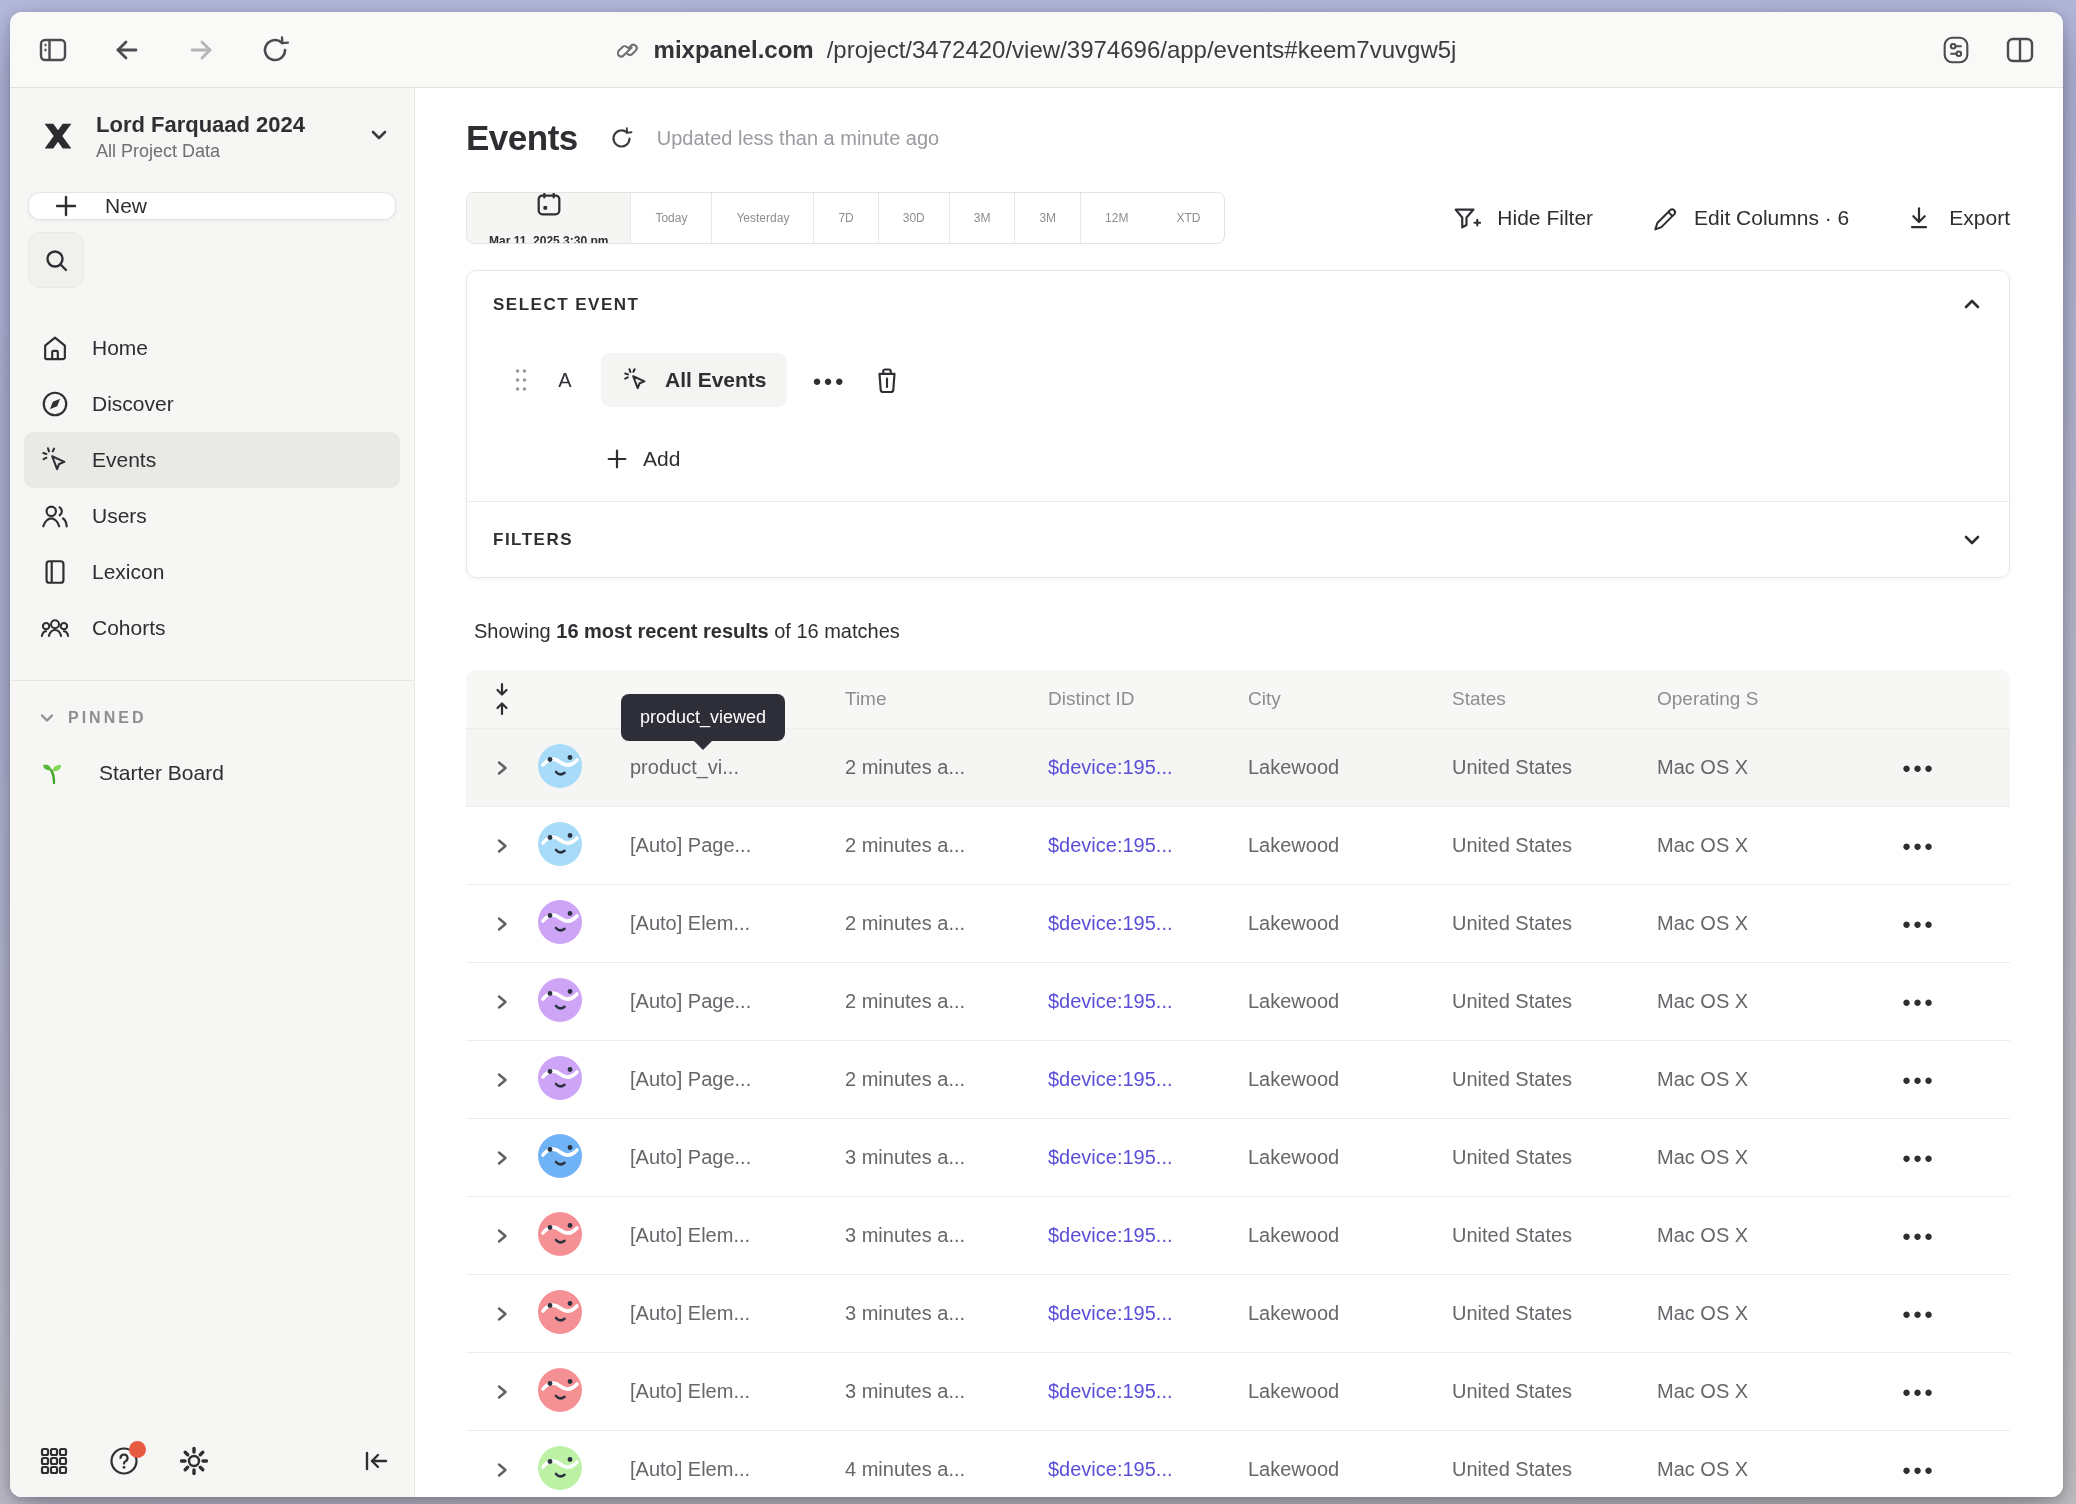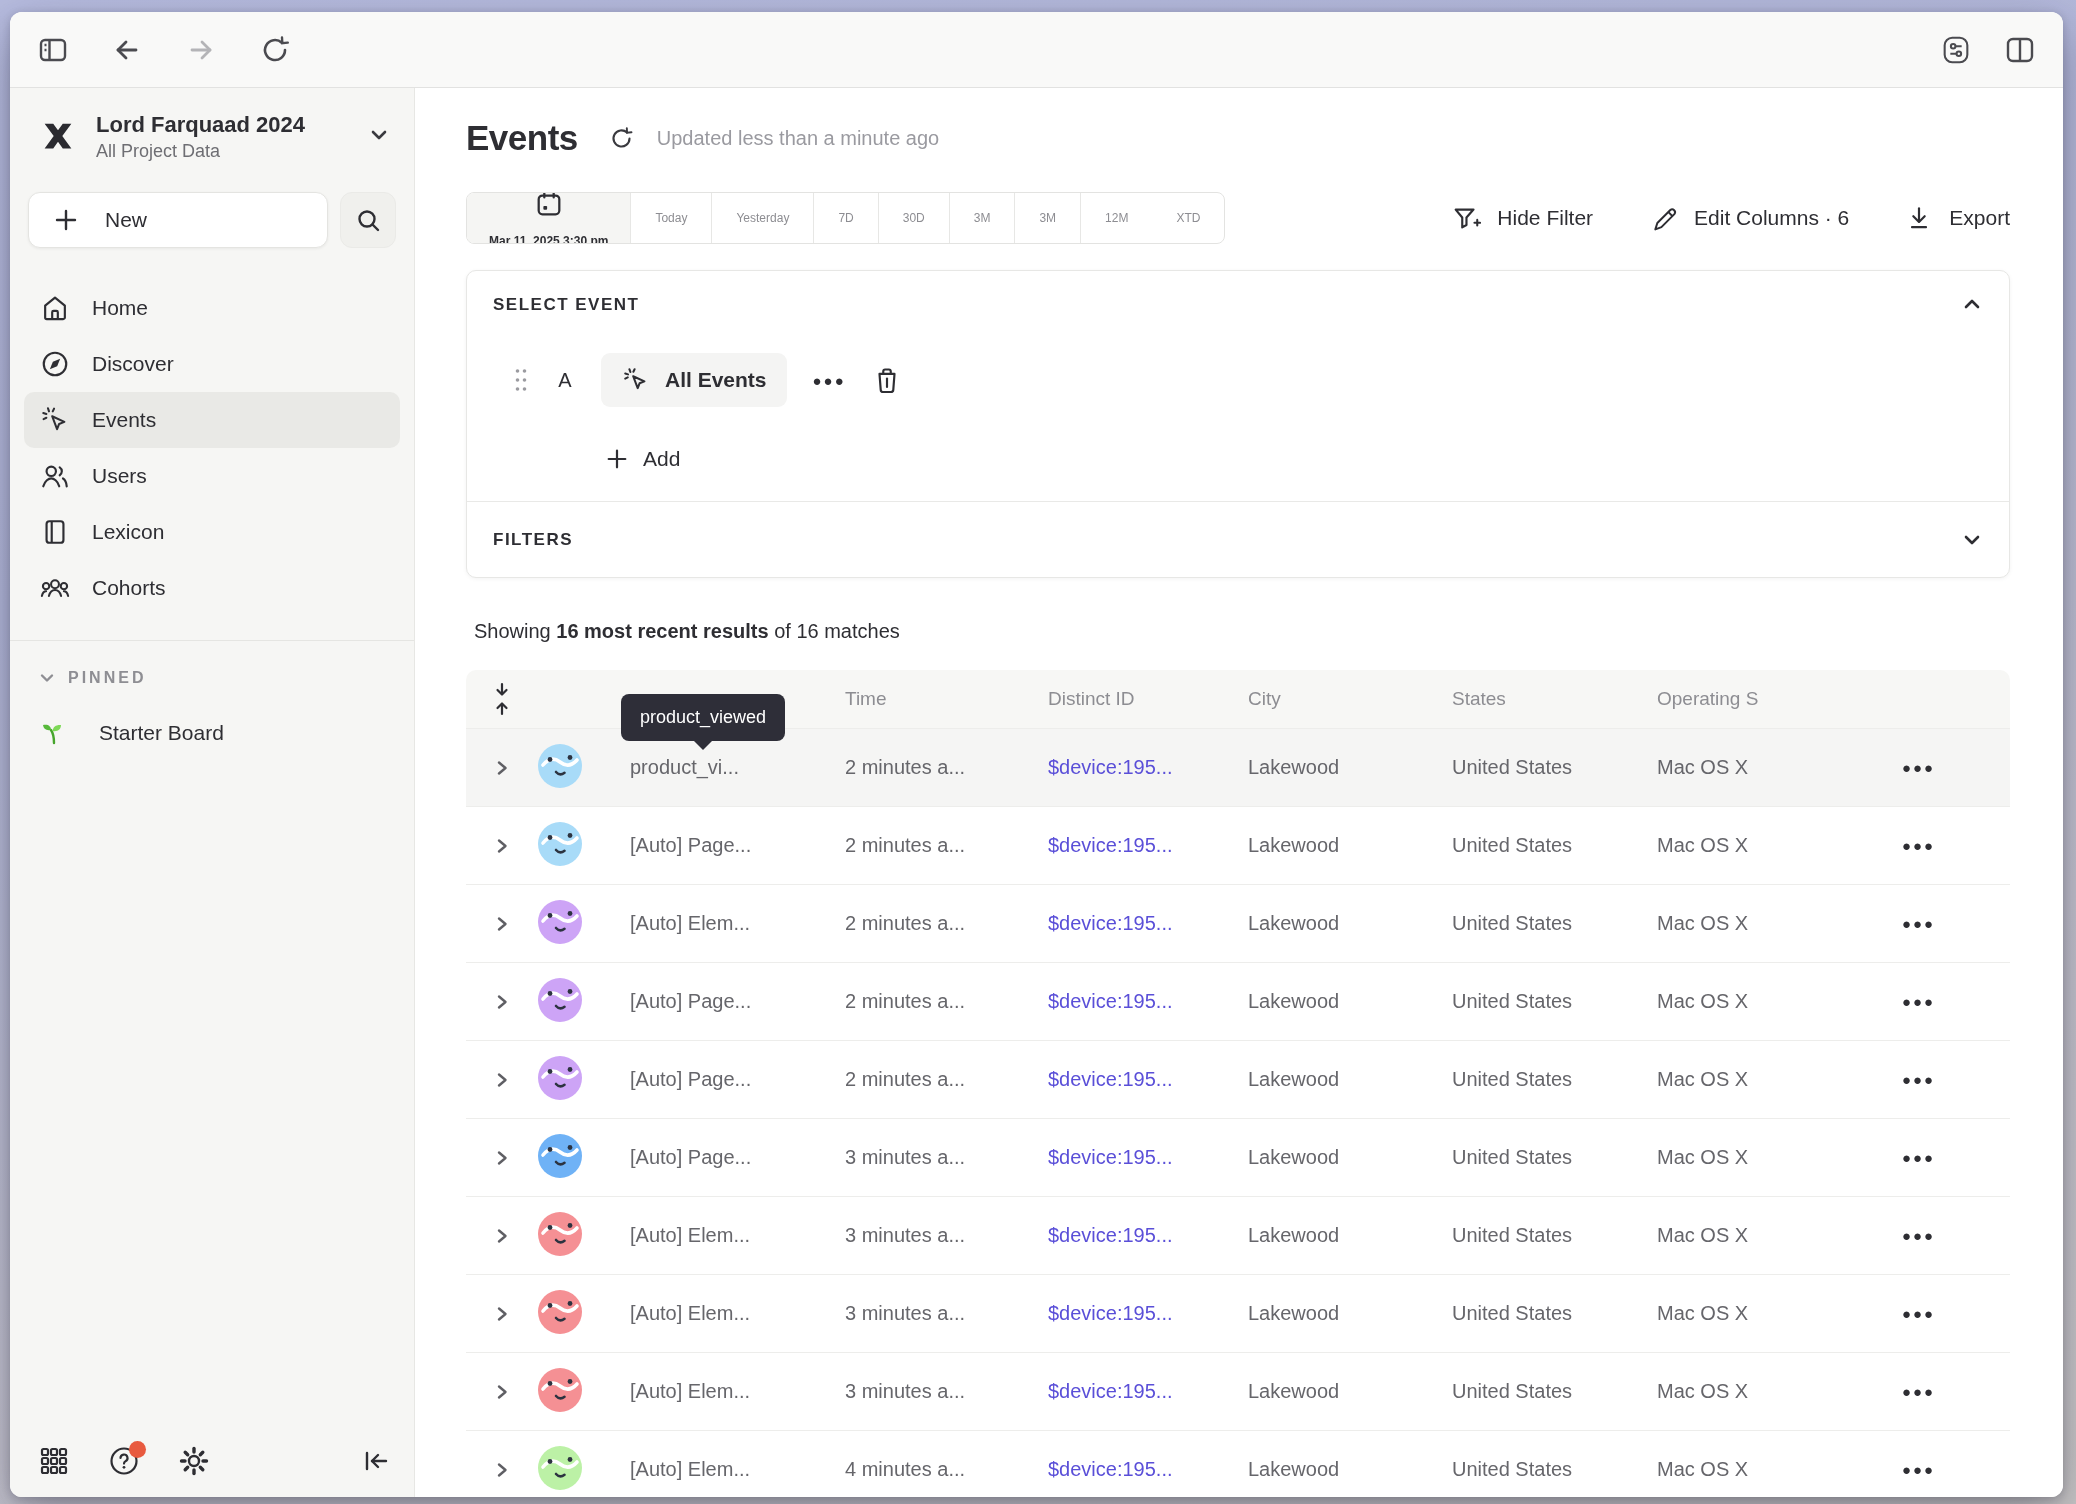--- a/index.html
+++ b/index.html
@@ -30,21 +30,21 @@
   .sidebar { width:405px; flex:none; background:#f6f6f4; border-right:1px solid #e7e7e4;
     position:relative; display:flex; flex-direction:column; }
   .main { flex:1; background:#fff; overflow:hidden; position:relative; padding-left:51px; }
 
   
   .project { display:flex; align-items:center; gap:16px; margin:24px 24px 0 26px; position:relative; cursor:pointer; }
   .project-logo { width:44px; height:44px; flex:none; display:flex; align-items:center; justify-content:center; color:#2b2b30; }
   .project-name { font-size:22px; font-weight:700; color:#2e2e33; }
   .project-sub { font-size:18px; color:#6e6e73; margin-top:3px; }
   .project-chevron { position:absolute; right:0; top:12px; color:#3a3a3f; }
-  .new-row { display:flex; gap:12px; margin:30px 18px 0 18px; }
+  .new-row { display:flex; gap:12px; margin:30px 18px 0 18px;flex-direction:column; }
   .new-btn { flex:1; height:56px; background:#fff; border:1px solid #e4e4e1; border-radius:12px;
     box-shadow:0 1px 3px rgba(0,0,0,.06); display:flex; align-items:center; gap:26px;
     padding:0 24px; font-size:21px; color:#2e2e33; cursor:pointer; }
   .search-btn { width:56px; height:56px; border-radius:12px; background:#f0f0ed; border:1px solid #eaeae7;
     display:flex; align-items:center; justify-content:center; color:#2e2e33; cursor:pointer; }
   .nav { margin-top:32px; display:flex; flex-direction:column; }
   .nav-item { height:56px; margin:0 14px; padding:0 16px; border-radius:10px;
     display:flex; align-items:center; gap:22px; font-size:21px; color:#2e2e33; cursor:pointer; }
   .nav-item.active { background:#e9e9e6; }
   .nav-ic { width:30px; height:30px; flex:none; display:flex; align-items:center; justify-content:center; color:#2e2e33; }
@@ -146,20 +146,31 @@
               <polyline points="17,8 25,16 17,24"></polyline>
           </svg>
         </div>
         <div class="tb-btn">
           <svg width="32" height="32" viewBox="0 0 32 32" fill="none" stroke="currentColor" stroke-width="2.6" stroke-linecap="round">
             <path d="M26 16 a10 10 0 1 1 -3.2 -7.3"></path>
               <polyline points="23,3.5 23.3,9.2 28.8,8.6" stroke-width="2.4"></polyline>
           </svg>
         </div>
       </div>
+      <div class="url-bar">
+        <span class="link-ic">
+          <svg width="24" height="24" viewBox="0 0 24 24" fill="none" stroke="currentColor" stroke-width="2.1" stroke-linecap="round">
+            <path d="M10 14 L14.5 9.5"></path>
+            <path d="M9 15 l-2.6 2.6 a3.4 3.4 0 0 1 -4.8 -4.8 L5.2 9.2 a3.4 3.4 0 0 1 4.8 0"></path>
+            <path d="M15 9 l2.6 -2.6 a3.4 3.4 0 0 1 4.8 4.8 L18.8 14.8 a3.4 3.4 0 0 1 -4.8 0" transform="translate(-3.6,1.2)"></path>
+          </svg>
+        </span>
+        <span class="url-domain">mixpanel.com</span>
+          <span class="url-path">/project/3472420/view/3974696/app/events#keem7vuvgw5j</span>
+      </div>
       <div class="tb-right">
         <div class="tb-btn">
           <svg width="36" height="36" viewBox="0 0 36 36" fill="none" stroke="currentColor" stroke-width="2.2">
             <rect x="6" y="5" width="24" height="26" rx="8"></rect>
             <line x1="12" y1="14" x2="24" y2="14"></line>
               <circle cx="15" cy="14" r="2.4" fill="#f9f9f8"></circle>
             <line x1="12" y1="22" x2="24" y2="22"></line>
               <circle cx="21" cy="22" r="2.4" fill="#f9f9f8"></circle>
           </svg>
         </div>

